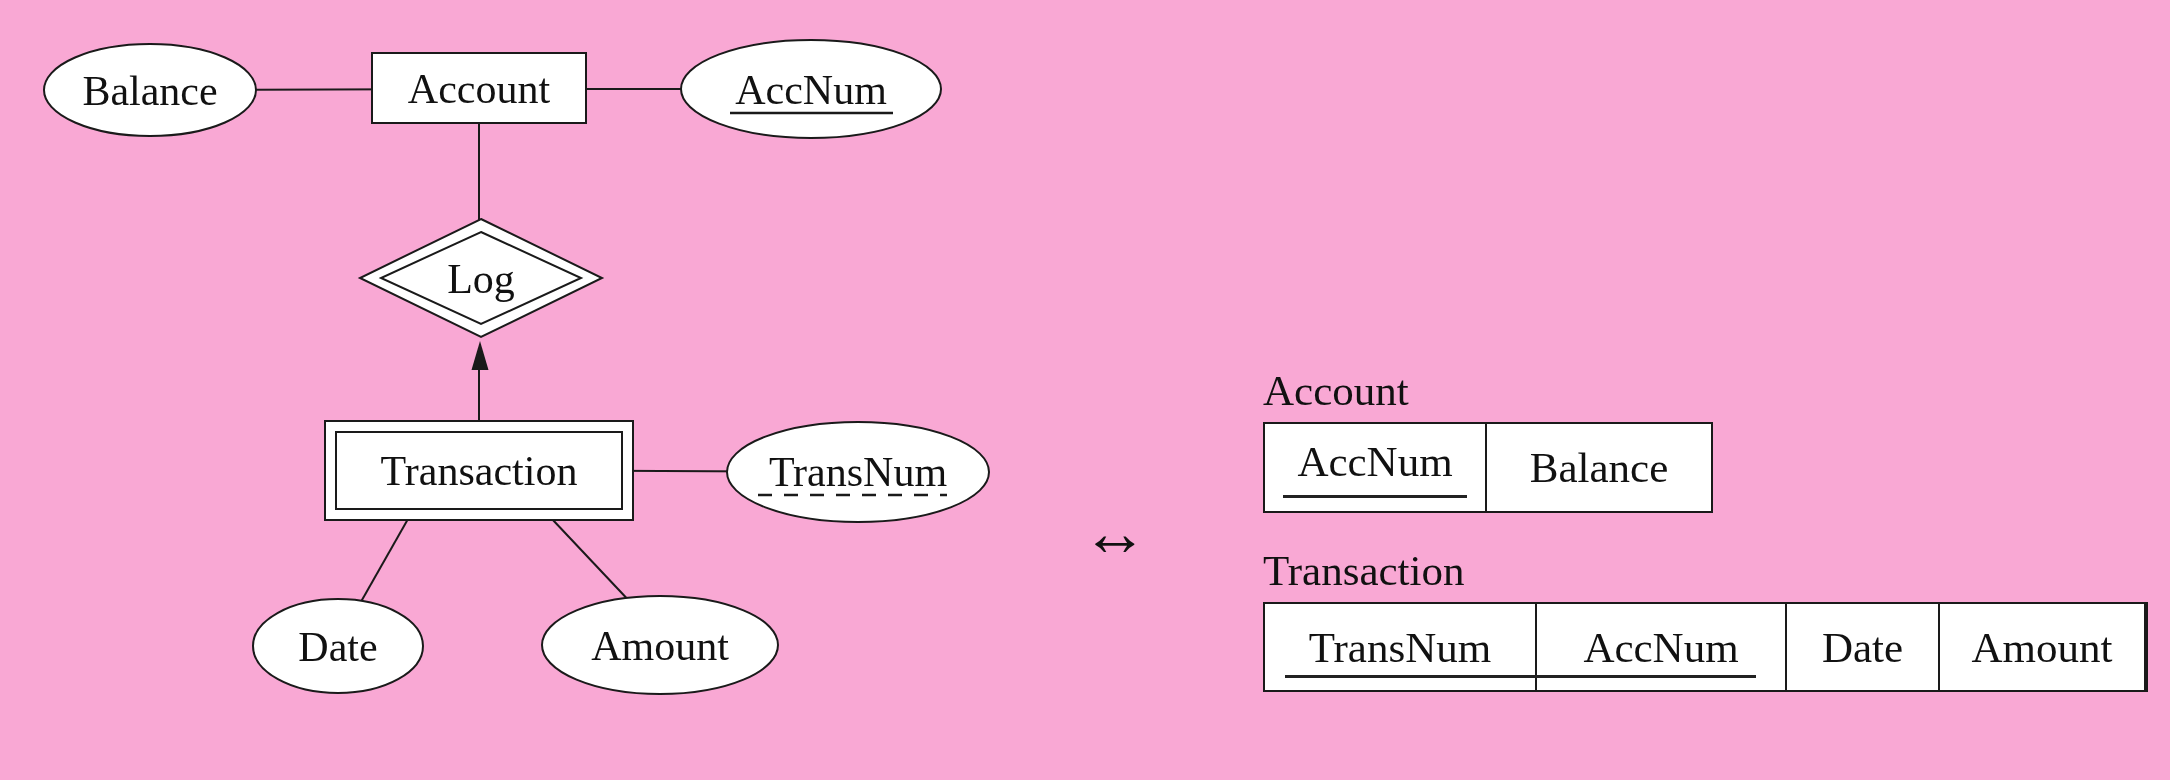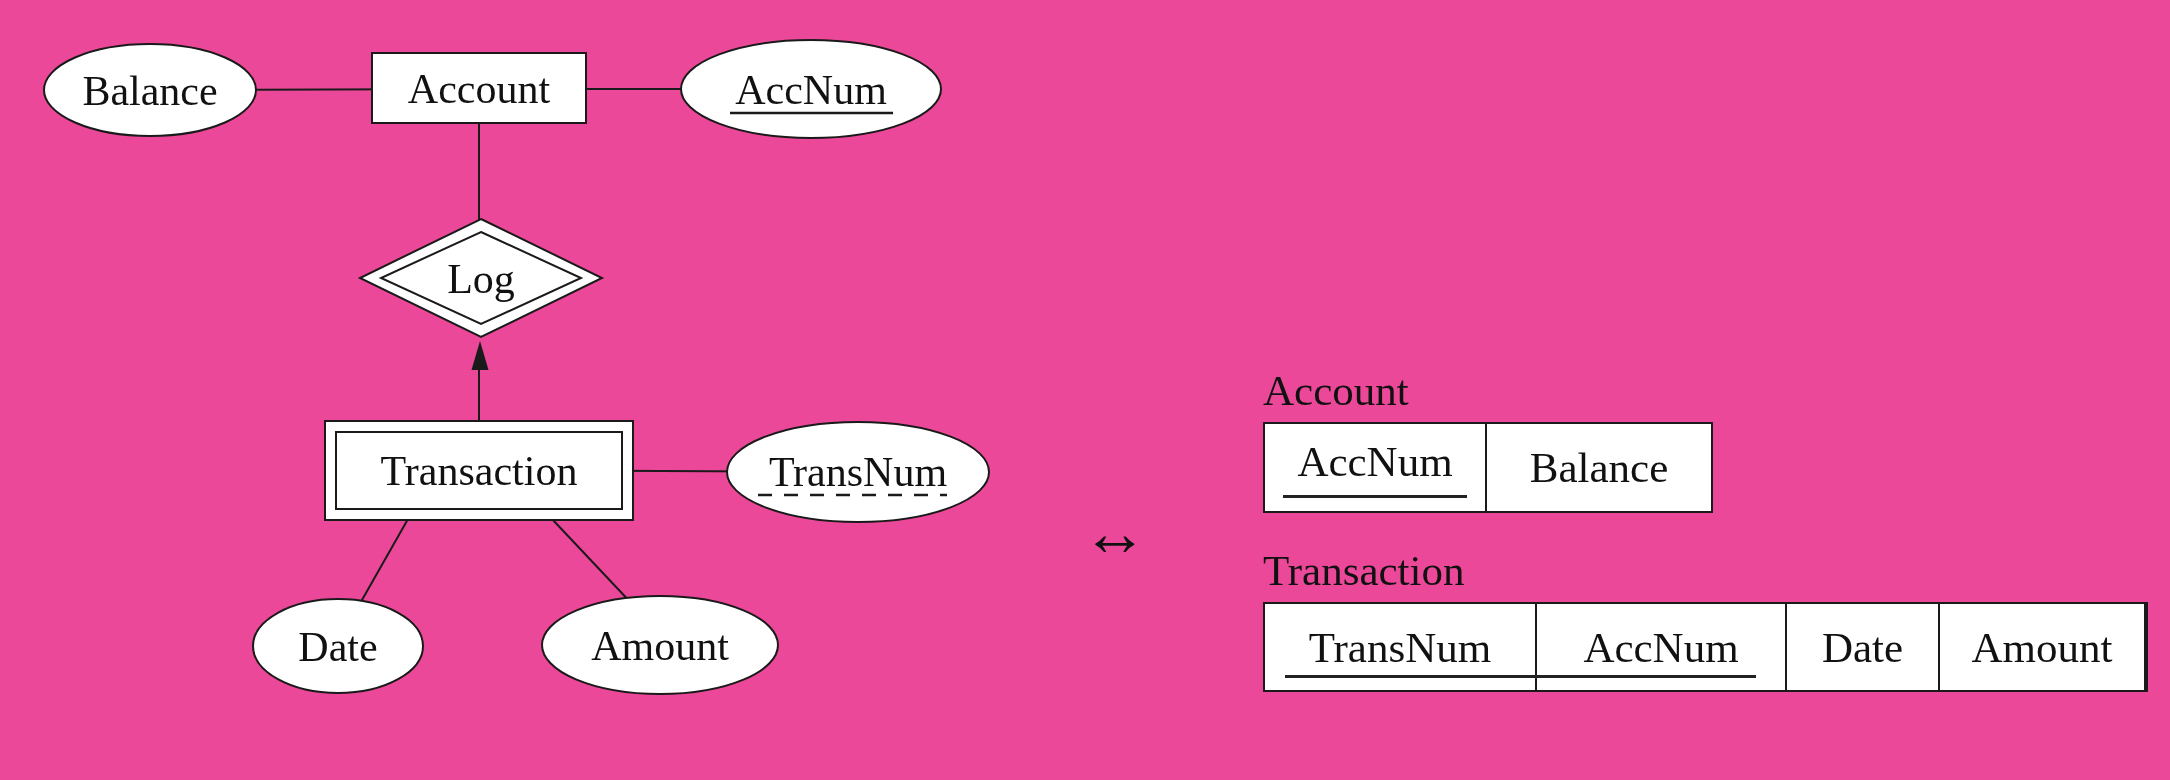--- a/index.html
+++ b/index.html
@@ -1,20 +1,20 @@
 <!DOCTYPE html>
 <html><head>
 <meta charset="utf-8">
 <style>
   html, body { margin: 0; padding: 0; background: #ffffff; }
   .canvas {
     position: relative;
     width: 2170px;
     height: 780px;
-    background: #ec4899;
+    background: #f9a8d4;
     font-family: "Liberation Serif", "DejaVu Serif", serif;
     color: #111111;
     overflow: hidden;
   }
   .er-svg { position: absolute; left: 0; top: 0; }
   .er-svg .shape { fill: #ffffff; stroke: #1a1a1a; stroke-width: 2; }
   .er-svg .wire  { stroke: #1a1a1a; stroke-width: 2; fill: none; }
   .er-svg .keyline { stroke: #1a1a1a; stroke-width: 2.5; fill: none; }
   .er-svg text {
     font-family: "Liberation Serif", "DejaVu Serif", serif;

